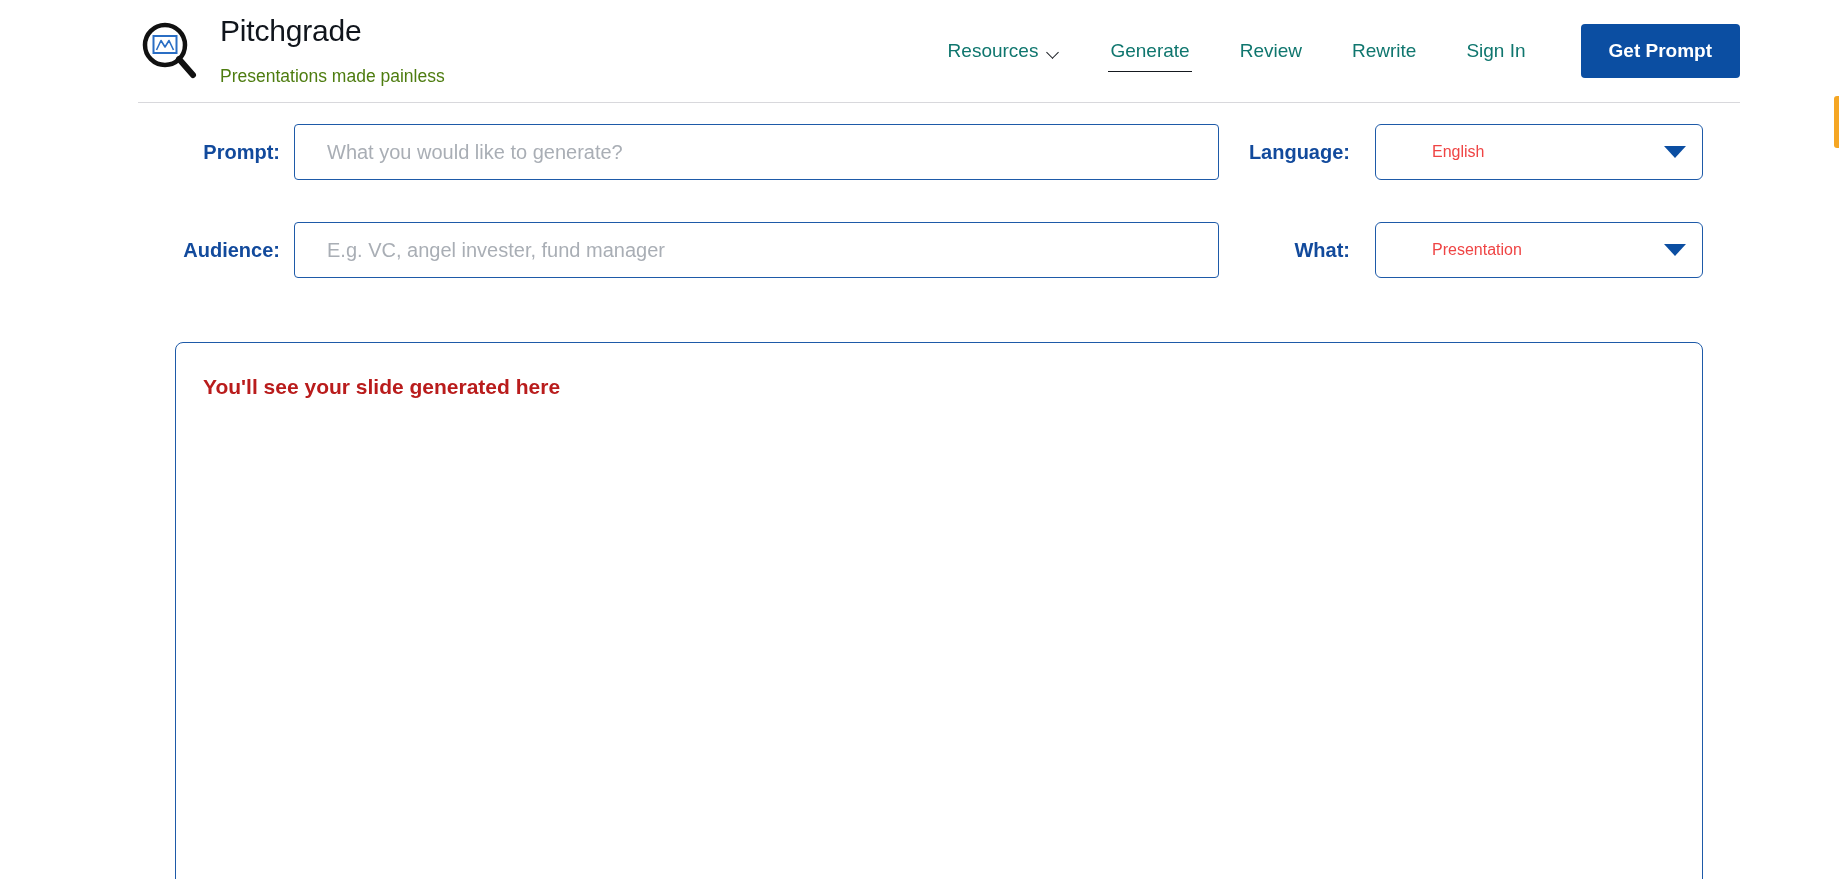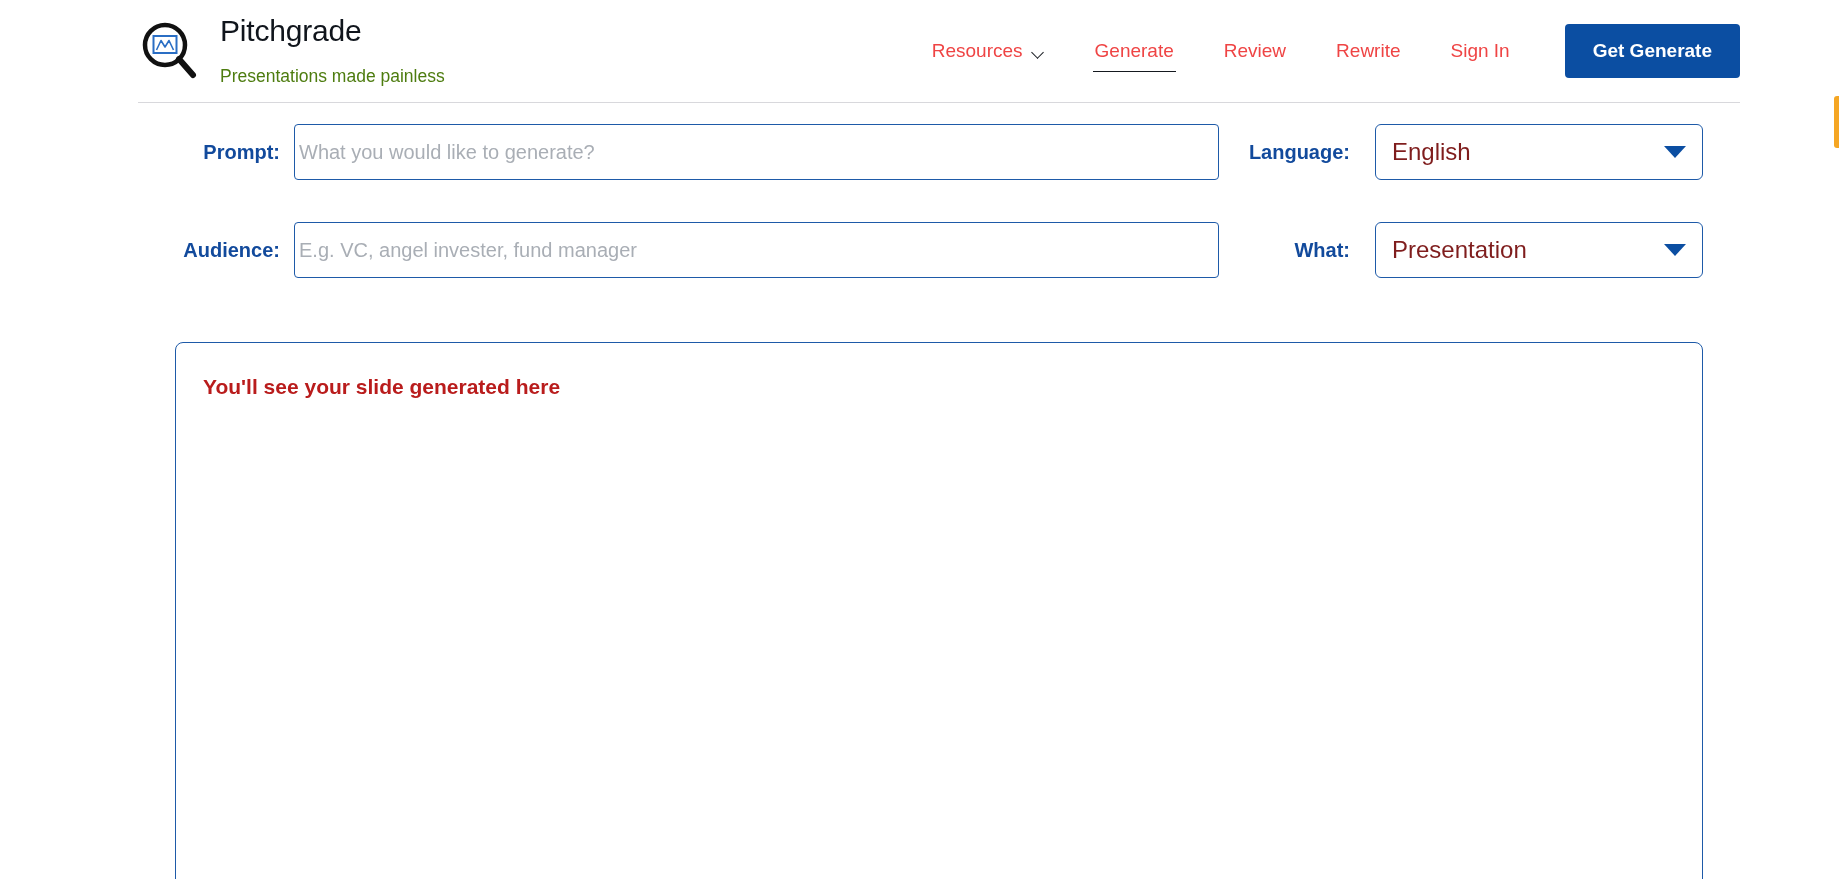--- a/index.html
+++ b/index.html
@@ -89,21 +89,21 @@
   .nav {
     margin-left: auto;
     display: flex;
     align-items: center;
     gap: 0px;
     height: 100%;
   }
   .nav-item {
     position: relative;
     font-size: 19px;
-    color: #ef4444;
+    color: #0f766e;
     padding: 6px 0;
     margin: 0 25px;
     white-space: nowrap;
     cursor: pointer;
     display: flex;
     align-items: center;
     gap: 9px;
   }
   .nav-item.active::after {
     content: "";
@@ -193,21 +193,21 @@
     position: absolute;
     left: 294px;
     width: 925px;
     height: 56px;
     box-sizing: border-box;
     border: 1px solid #1e5aa8;
     border-radius: 4px;
     background: #ffffff;
     font-size: 20px;
     color: #1b4f9c;
-    padding: 0 4px;
+    padding: 0 32px;
     outline: none;
     font-family: "Liberation Sans", sans-serif;
   }
   .text-input::placeholder {
     color: #a9aeb5;
     opacity: 1;
   }
 
   .select-box {
     position: absolute;
@@ -217,23 +217,24 @@
     box-sizing: border-box;
     border: 1px solid #1e5aa8;
     border-radius: 6px;
     background: #ffffff;
     display: flex;
     align-items: center;
     padding: 0 16px;
     cursor: pointer;
   }
   .select-value {
-    font-size: 24px;
-    color: #7f1d1d;
-    white-space: nowrap;
+    font-size: 16px;
+    color: #ef4444;
+    white-space: nowrap;
+    margin-left: 40px;
   }
   .select-arrow {
     margin-left: auto;
     width: 0;
     height: 0;
     border-left: 11px solid transparent;
     border-right: 11px solid transparent;
     border-top: 12px solid #0b4ea2;
   }
 
@@ -295,21 +296,21 @@
         </span>
         <span class="nav-item">
           <span>Review</span>
         </span>
         <span class="nav-item">
           <span>Rewrite</span>
         </span>
         <span class="nav-item">
           <span>Sign In</span>
         </span>
-        <button class="btn-premium">Get Generate</button>
+        <button class="btn-premium">Get Prompt</button>
       </nav>
 
     </div>
   </div>
 
   <div class="form-area">
 
     <div class="form-row row-prompt">
       <span class="field-label label-left">Prompt:</span>
       <input class="text-input" type="text" placeholder="What you would like to generate?" style="">

